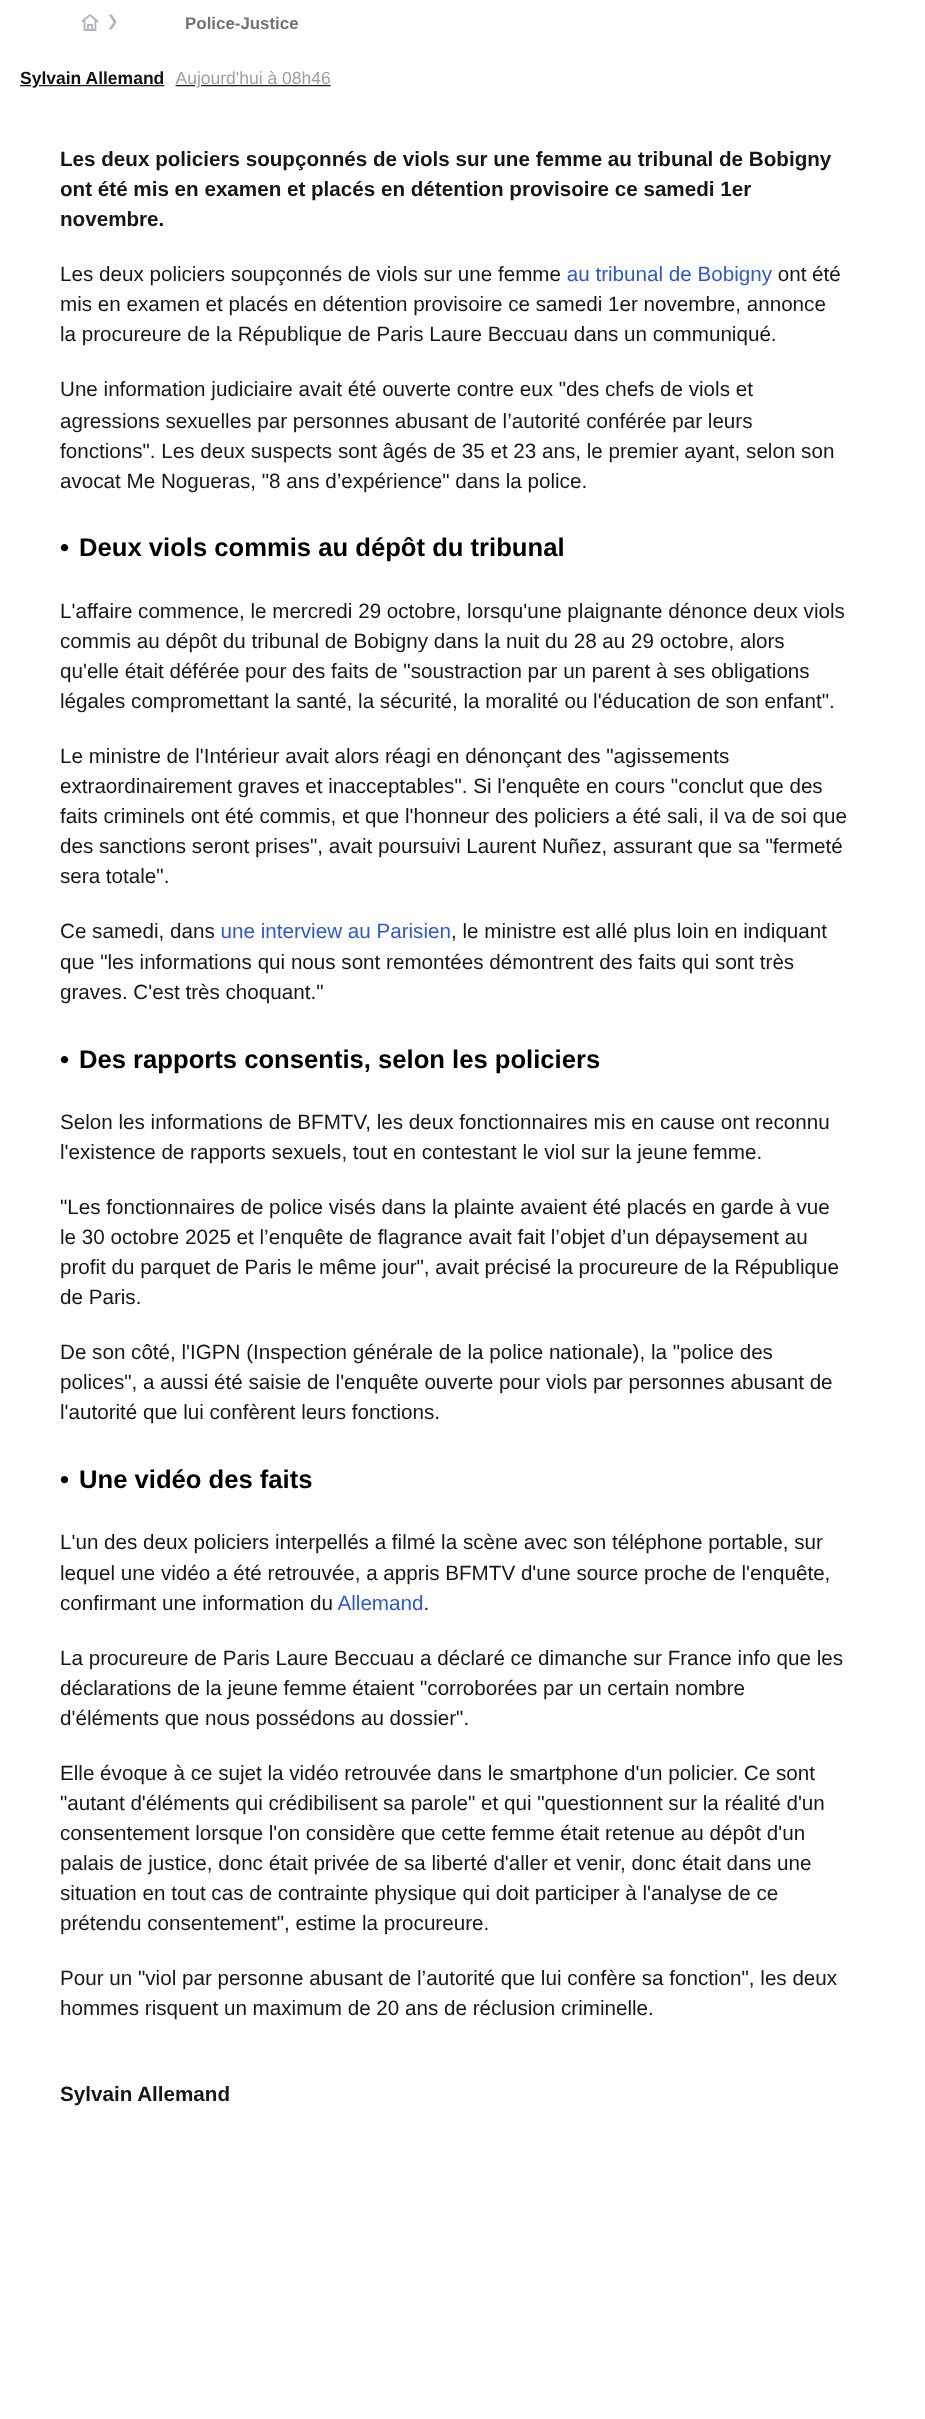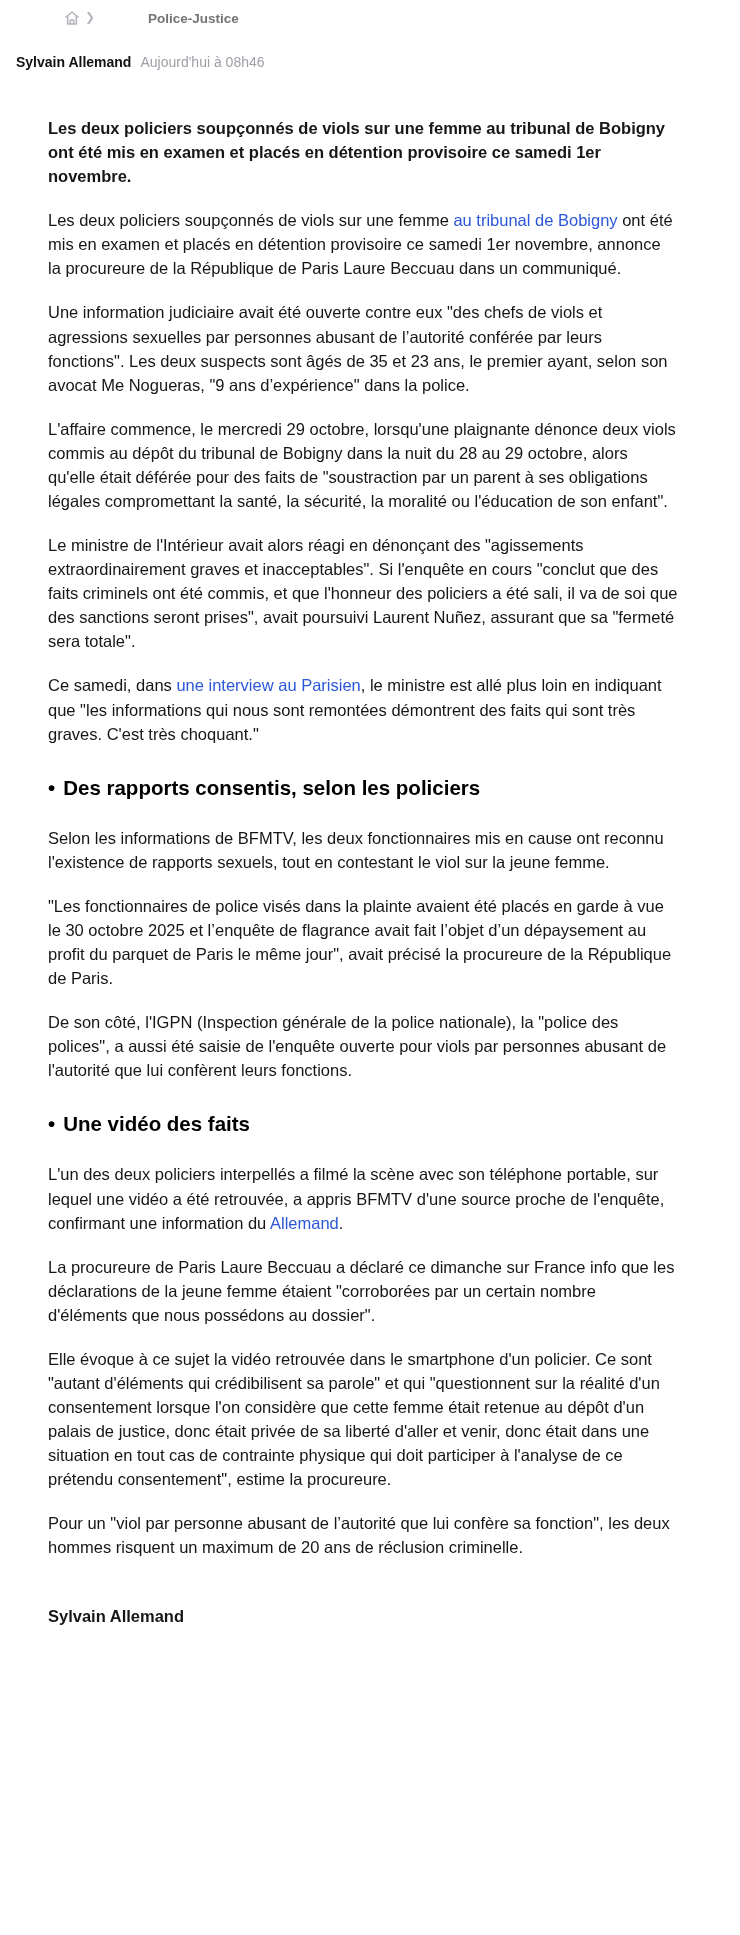--- a/index.html
+++ b/index.html
@@ -19,21 +19,21 @@
   .crumb-sep { font-size:12px; font-weight:700; line-height:1; transform:translateY(-1px); }
 
   
   h1 {
     margin-top:20px;
     font-size:29px; line-height:1.28; font-weight:700; color:#000;
     letter-spacing:-0.3px; max-width:700px;
   }
 
   
-  .byline { margin-top:28px; font-size:14px; }
+  .byline { margin-top:28px; font-size:14px;text-decoration:underline; }
   .byline .author { font-weight:700; color:#111; }
   .byline .date { color:#9ca0a6; margin-left:9px; font-weight:400; }
 
   
   .body { margin:46px 46px 0 32px; }
   .body p, .body h2 { max-width:632px; }
   .body p {
     font-size:16.5px; line-height:1.46; margin-bottom:20px; color:#161616;
   }
   .lede { font-weight:700; margin-bottom:28px; }
@@ -64,21 +64,22 @@
 
 
   <div class="byline">
     <span class="author">Sylvain Allemand</span><span class="date">Aujourd'hui à 08h46</span>
   </div>
 
   <article class="body">
     <p class="lede">Les deux policiers soupçonnés de viols sur une femme au tribunal de Bobigny ont été mis en examen et placés en détention provisoire ce samedi 1er novembre.</p>
     <div id="content-blocks">
         <p>Les deux policiers soupçonnés de viols sur une femme <a href="#" class="inline-link" style="color: rgb(43, 87, 216);">au tribunal de Bobigny</a> ont été mis en examen et placés en détention provisoire ce samedi 1er novembre, annonce la procureure de la République de Paris Laure Beccuau dans un communiqué.</p>
-        <p>Une information judiciaire avait été ouverte contre eux "des chefs de viols et agressions sexuelles par personnes abusant de l’autorité conférée par leurs fonctions". Les deux suspects sont âgés de 35 et 23 ans, le premier ayant, selon son avocat Me Nogueras, "9 ans d’expérience" dans la police.</p>
+        <p>Une information judiciaire avait été ouverte contre eux "des chefs de viols et agressions sexuelles par personnes abusant de l’autorité conférée par leurs fonctions". Les deux suspects sont âgés de 35 et 23 ans, le premier ayant, selon son avocat Me Nogueras, "8 ans d’expérience" dans la police.</p>
+        <h2><span class="bullet">•</span>Deux viols commis au dépôt du tribunal</h2>
         <p>L'affaire commence, le mercredi 29 octobre, lorsqu'une plaignante dénonce deux viols commis au dépôt du tribunal de Bobigny dans la nuit du 28 au 29 octobre, alors qu'elle était déférée pour des faits de "soustraction par un parent à ses obligations légales compromettant la santé, la sécurité, la moralité ou l'éducation de son enfant".</p>
         <p>Le ministre de l'Intérieur avait alors réagi en dénonçant des "agissements extraordinairement graves et inacceptables". Si l'enquête en cours "conclut que des faits criminels ont été commis, et que l'honneur des policiers a été sali, il va de soi que des sanctions seront prises", avait poursuivi Laurent Nuñez, assurant que sa "fermeté sera totale".</p>
         <p>Ce samedi, dans <a href="#" class="inline-link" style="color: rgb(43, 87, 216);">une interview au Parisien</a>, le ministre est allé plus loin en indiquant que "les informations qui nous sont remontées démontrent des faits qui sont très graves. C'est très choquant."</p>
         <h2><span class="bullet">•</span>Des rapports consentis, selon les policiers</h2>
         <p>Selon les informations de BFMTV, les deux fonctionnaires mis en cause ont reconnu l'existence de rapports sexuels, tout en contestant le viol sur la jeune femme.</p>
         <p>"Les fonctionnaires de police visés dans la plainte avaient été placés en garde à vue le 30 octobre 2025 et l’enquête de flagrance avait fait l’objet d’un dépaysement au profit du parquet de Paris le même jour", avait précisé la procureure de la République de Paris.</p>
         <p>De son côté, l'IGPN (Inspection générale de la police nationale), la "police des polices", a aussi été saisie de l'enquête ouverte pour viols par personnes abusant de l'autorité que lui confèrent leurs fonctions.</p>
         <h2><span class="bullet">•</span>Une vidéo des faits</h2>
         <p>L'un des deux policiers interpellés a filmé la scène avec son téléphone portable, sur lequel une vidéo a été retrouvée, a appris BFMTV d'une source proche de l'enquête, confirmant une information du <a href="#" class="inline-link" style="color: rgb(43, 87, 216);">Allemand</a>.</p>
         <p>La procureure de Paris Laure Beccuau a déclaré ce dimanche sur France info que les déclarations de la jeune femme étaient "corroborées par un certain nombre d'éléments que nous possédons au dossier".</p>

